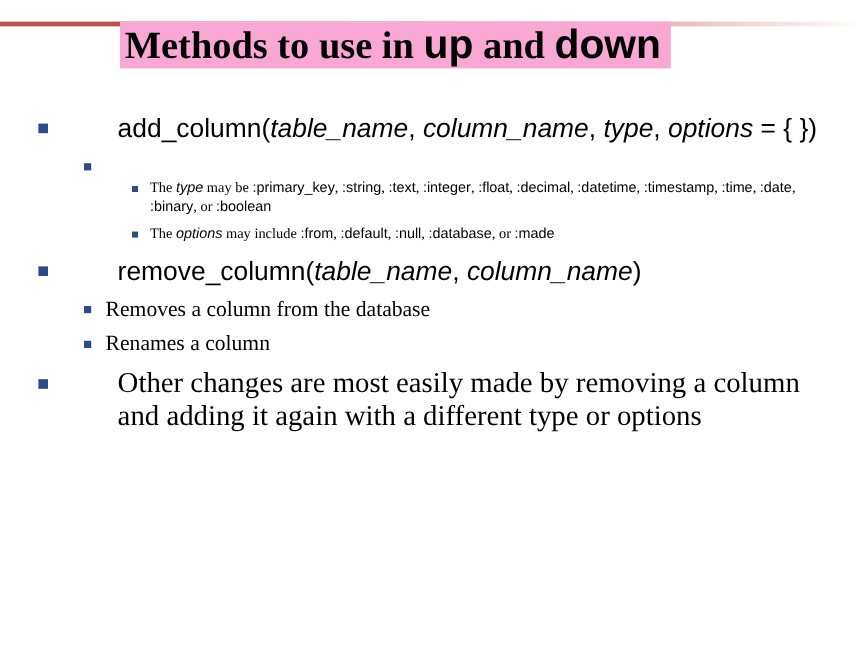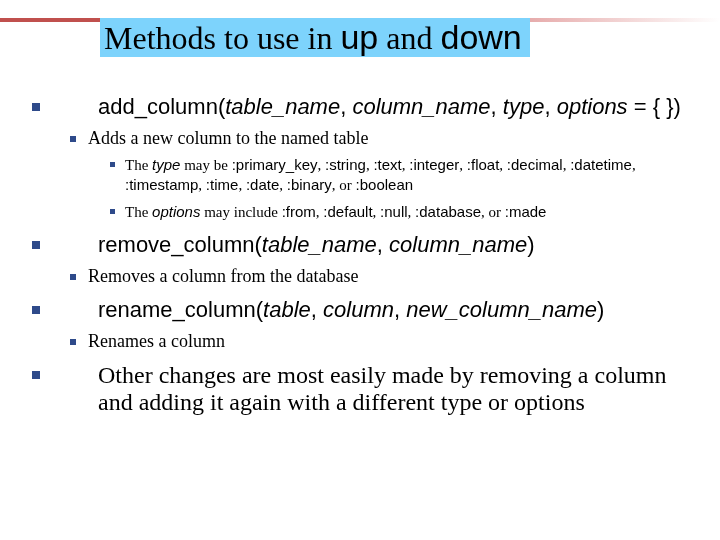--- a/index.html
+++ b/index.html
@@ -21,24 +21,24 @@
     top: 18px;
     left: 0;
     width: 100%;
     height: 4px;
     background: linear-gradient(to right, #c0504d 0%, #c0504d 40%, #e8b0b0 75%, #fff 100%);
   }
   .title {
     position: absolute;
     top: 18px;
     left: 100px;
-    background: #7dd3fc;
+    background: #f9a8d4;
     padding: 0 8px 0 4px;
     font-size: 32px;
-    font-weight: 400;
+    font-weight: 700;
   }
   .title .code { font-family: Arial, Helvetica, sans-serif; font-size: 34px; }
   .content {
     padding: 6px 32px 20px 32px;
     font-size: 18px;
   }
   .bullet-row {
     display: flex;
     align-items: flex-start;
     margin-bottom: 6px;
@@ -47,21 +47,21 @@
     flex: 0 0 auto;
     width: 8px; height: 8px;
     background: #2e4a8a;
     margin-top: 9px;
     margin-right: 14px;
   }
   .sq.sm { width: 6px; height: 6px; margin-top: 8px; margin-right: 12px; }
   .sq.xs { width: 5px; height: 5px; margin-top: 7px; margin-right: 10px; }
   .l0 { font-size: 22px; margin-top: 10px; margin-bottom: 8px; gap: 44px; }
   .l1 { font-size: 18px; margin-left: 38px; margin-top: 8px; }
-  .l2 { font-size: 15px; margin-left: 78px; margin-top: 6px; line-height: 1.35; }
+  .l2 { font-size: 12px; margin-left: 78px; margin-top: 6px; line-height: 1.35; }
   .code { font-family: Arial, Helvetica, sans-serif; }
   .ital { font-style: italic; }
 </style>
 </head>
 <body>
 
 <div class="header">
   <div class="header-line"></div>
   <div class="title">
     <span>Methods to use in </span><span class="code">up</span><span> and </span><span class="code">down</span>
@@ -72,21 +72,20 @@
 
   <div class="bullet-row l0">
     <div class="sq"></div>
     <div>
       <span class="code">add_column</span><span class="code">(</span><span class="code ital">table_name</span><span class="code">, </span><span class="code ital">column_name</span><span class="code">, </span><span class="code ital">type</span><span class="code">, </span><span class="code ital">options</span><span class="code"> = { })</span>
     </div>
   </div>
 
   <div class="bullet-row l1">
     <div class="sq sm"></div>
-    <div>Adds a new column to the named table</div>
   </div>
 
   <div class="bullet-row l2">
     <div class="sq xs"></div>
     <div>
       <span>The </span><span class="code ital">type</span><span> may be </span><span class="code">:primary_key</span><span>, </span><span class="code">:string</span><span>, </span><span class="code">:text</span><span>, </span><span class="code">:integer</span><span>, </span><span class="code">:float</span><span>, </span><span class="code">:decimal</span><span>, </span><span class="code">:datetime</span><span>, </span><span class="code">:timestamp</span><span>, </span><span class="code">:time</span><span>, </span><span class="code">:date</span><span>, </span><span class="code">:binary</span><span>, or </span><span class="code">:boolean</span>
     </div>
   </div>
 
   <div class="bullet-row l2">
@@ -101,26 +100,20 @@
     <div>
       <span class="code">remove_column</span><span class="code">(</span><span class="code ital">table_name</span><span class="code">, </span><span class="code ital">column_name</span><span class="code">)</span>
     </div>
   </div>
 
   <div class="bullet-row l1">
     <div class="sq sm"></div>
     <div>Removes a column from the database</div>
   </div>
 
-  <div class="bullet-row l0">
-    <div class="sq"></div>
-    <div>
-      <span class="code">rename_column</span><span class="code">(</span><span class="code ital">table</span><span class="code">, </span><span class="code ital">column</span><span class="code">, </span><span class="code ital">new_column_name</span><span class="code">)</span>
-    </div>
-  </div>
 
   <div class="bullet-row l1">
     <div class="sq sm"></div>
     <div>Renames a column</div>
   </div>
 
   <div class="bullet-row l0" style="font-size:24px;">
     <div class="sq"></div>
     <div>Other changes are most easily made by removing a column and adding it again with a different type or options</div>
   </div>

